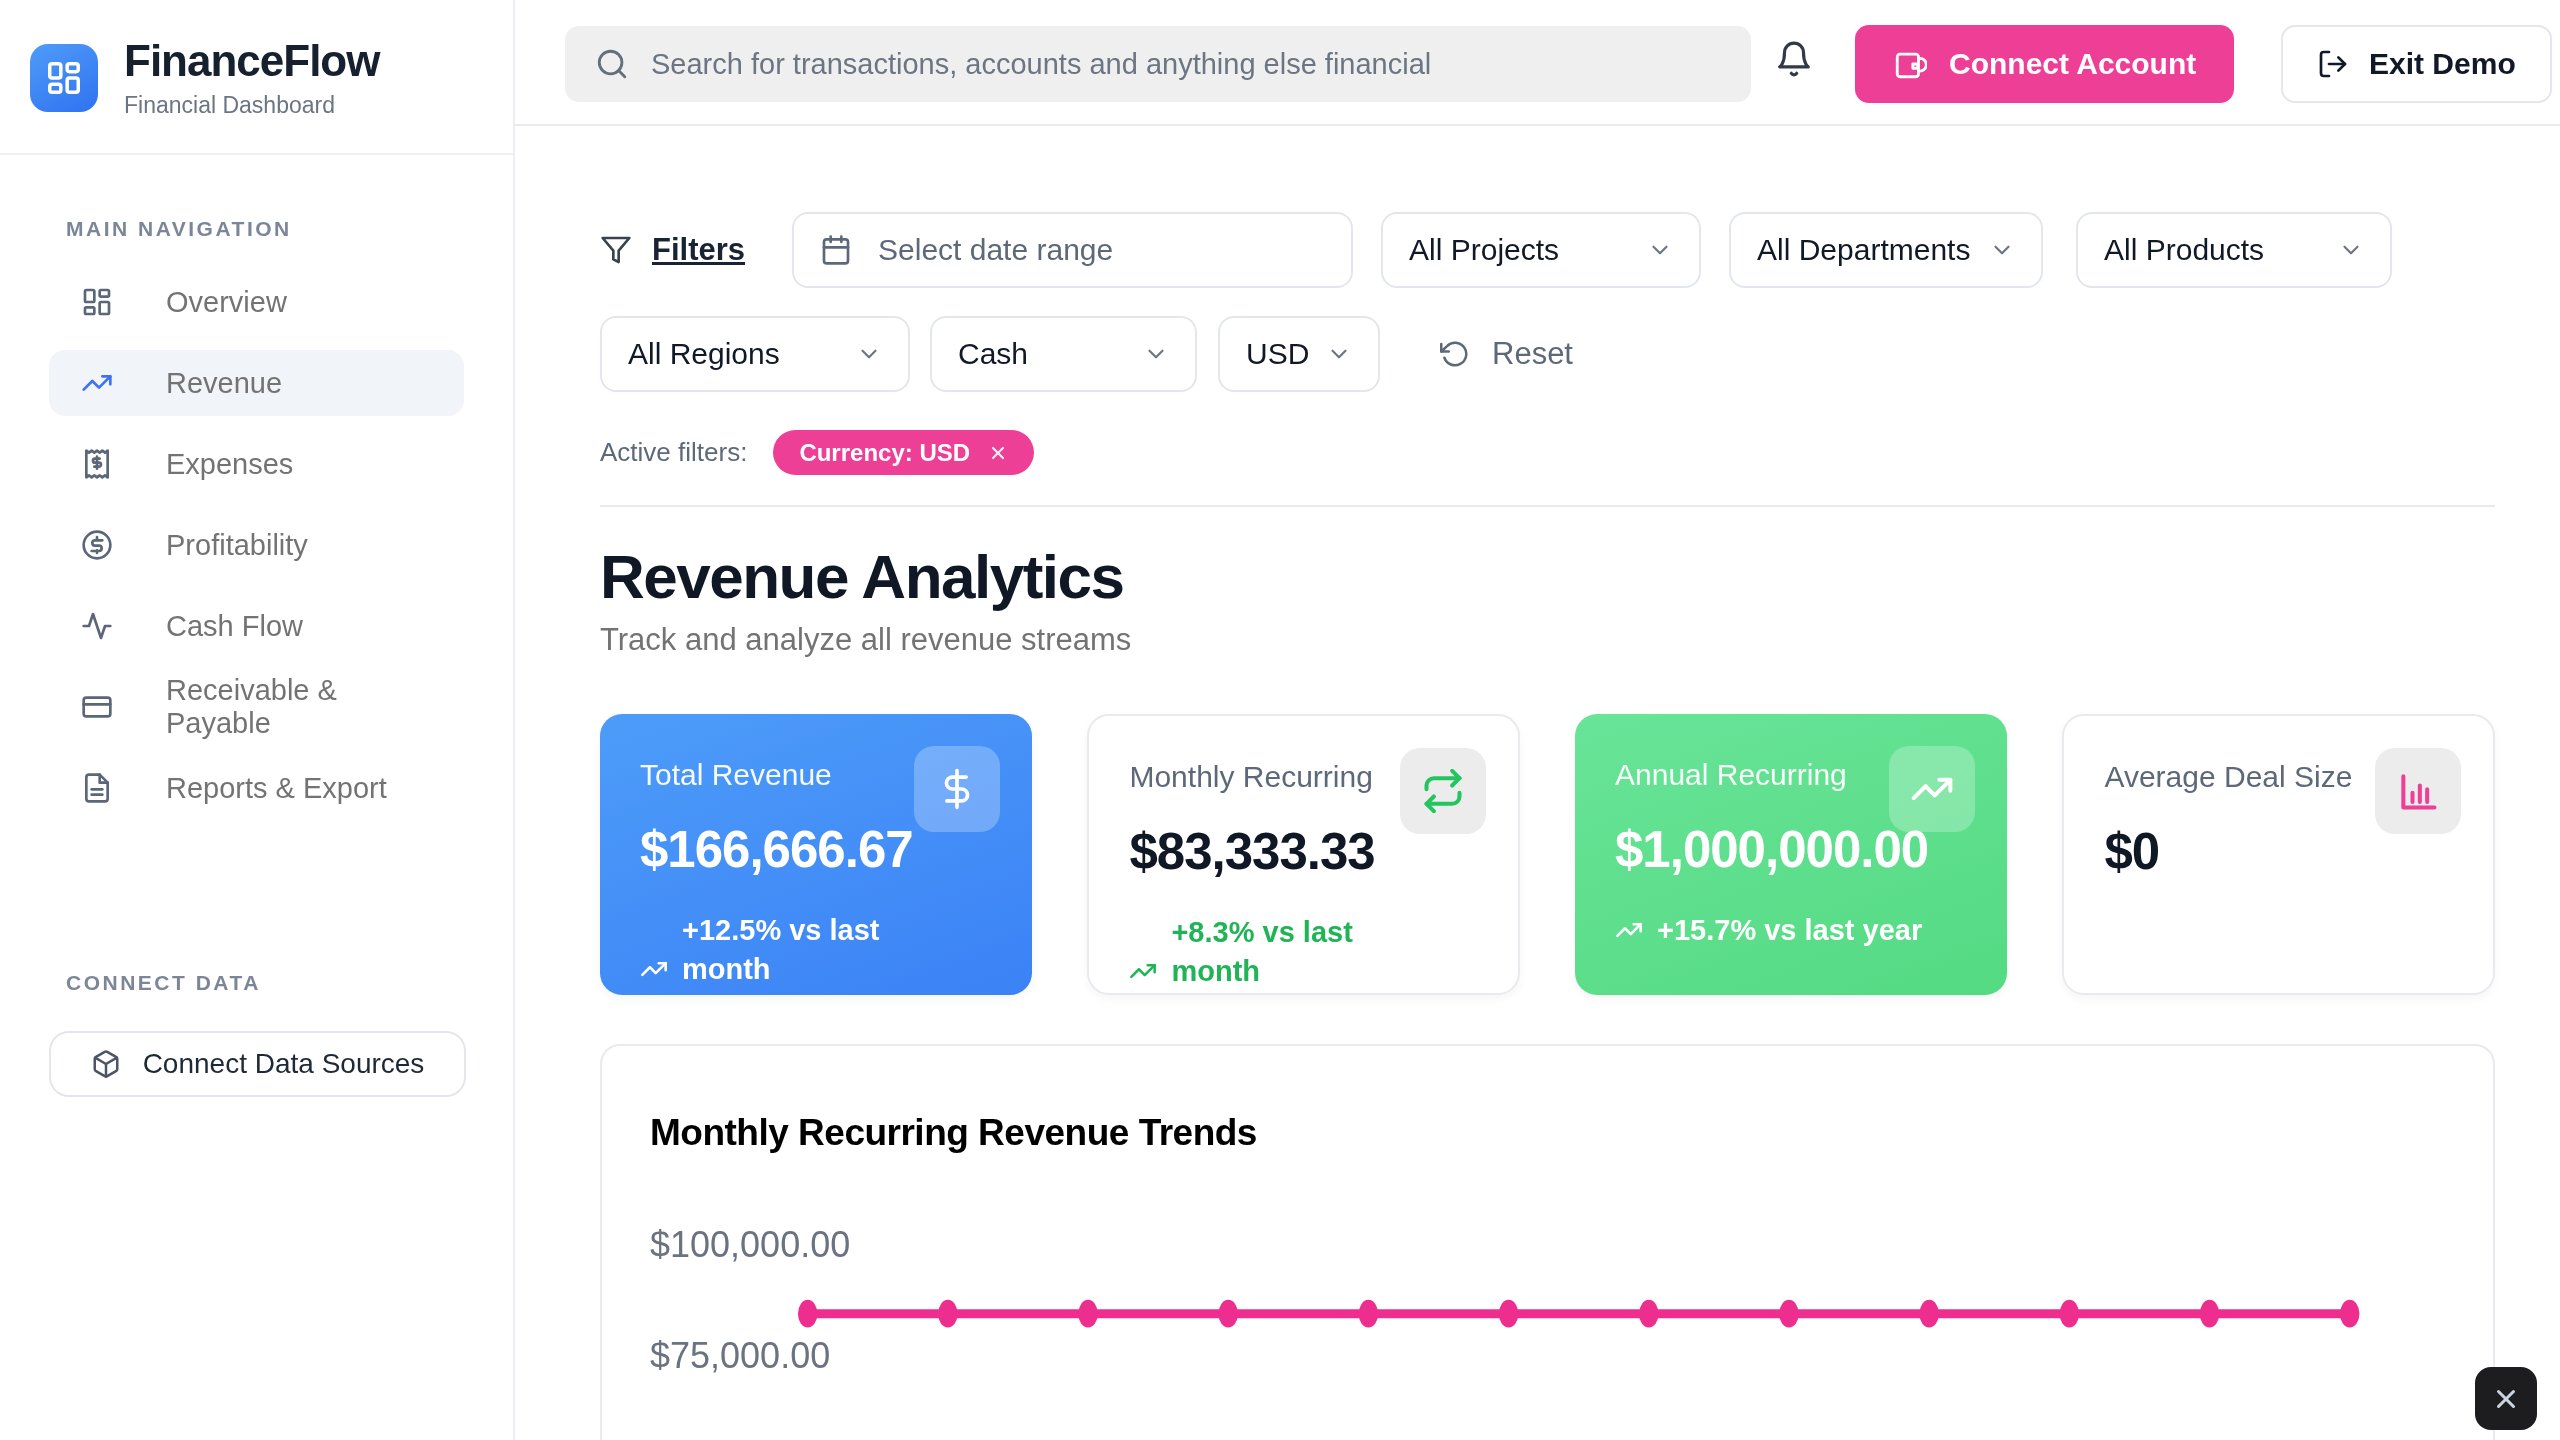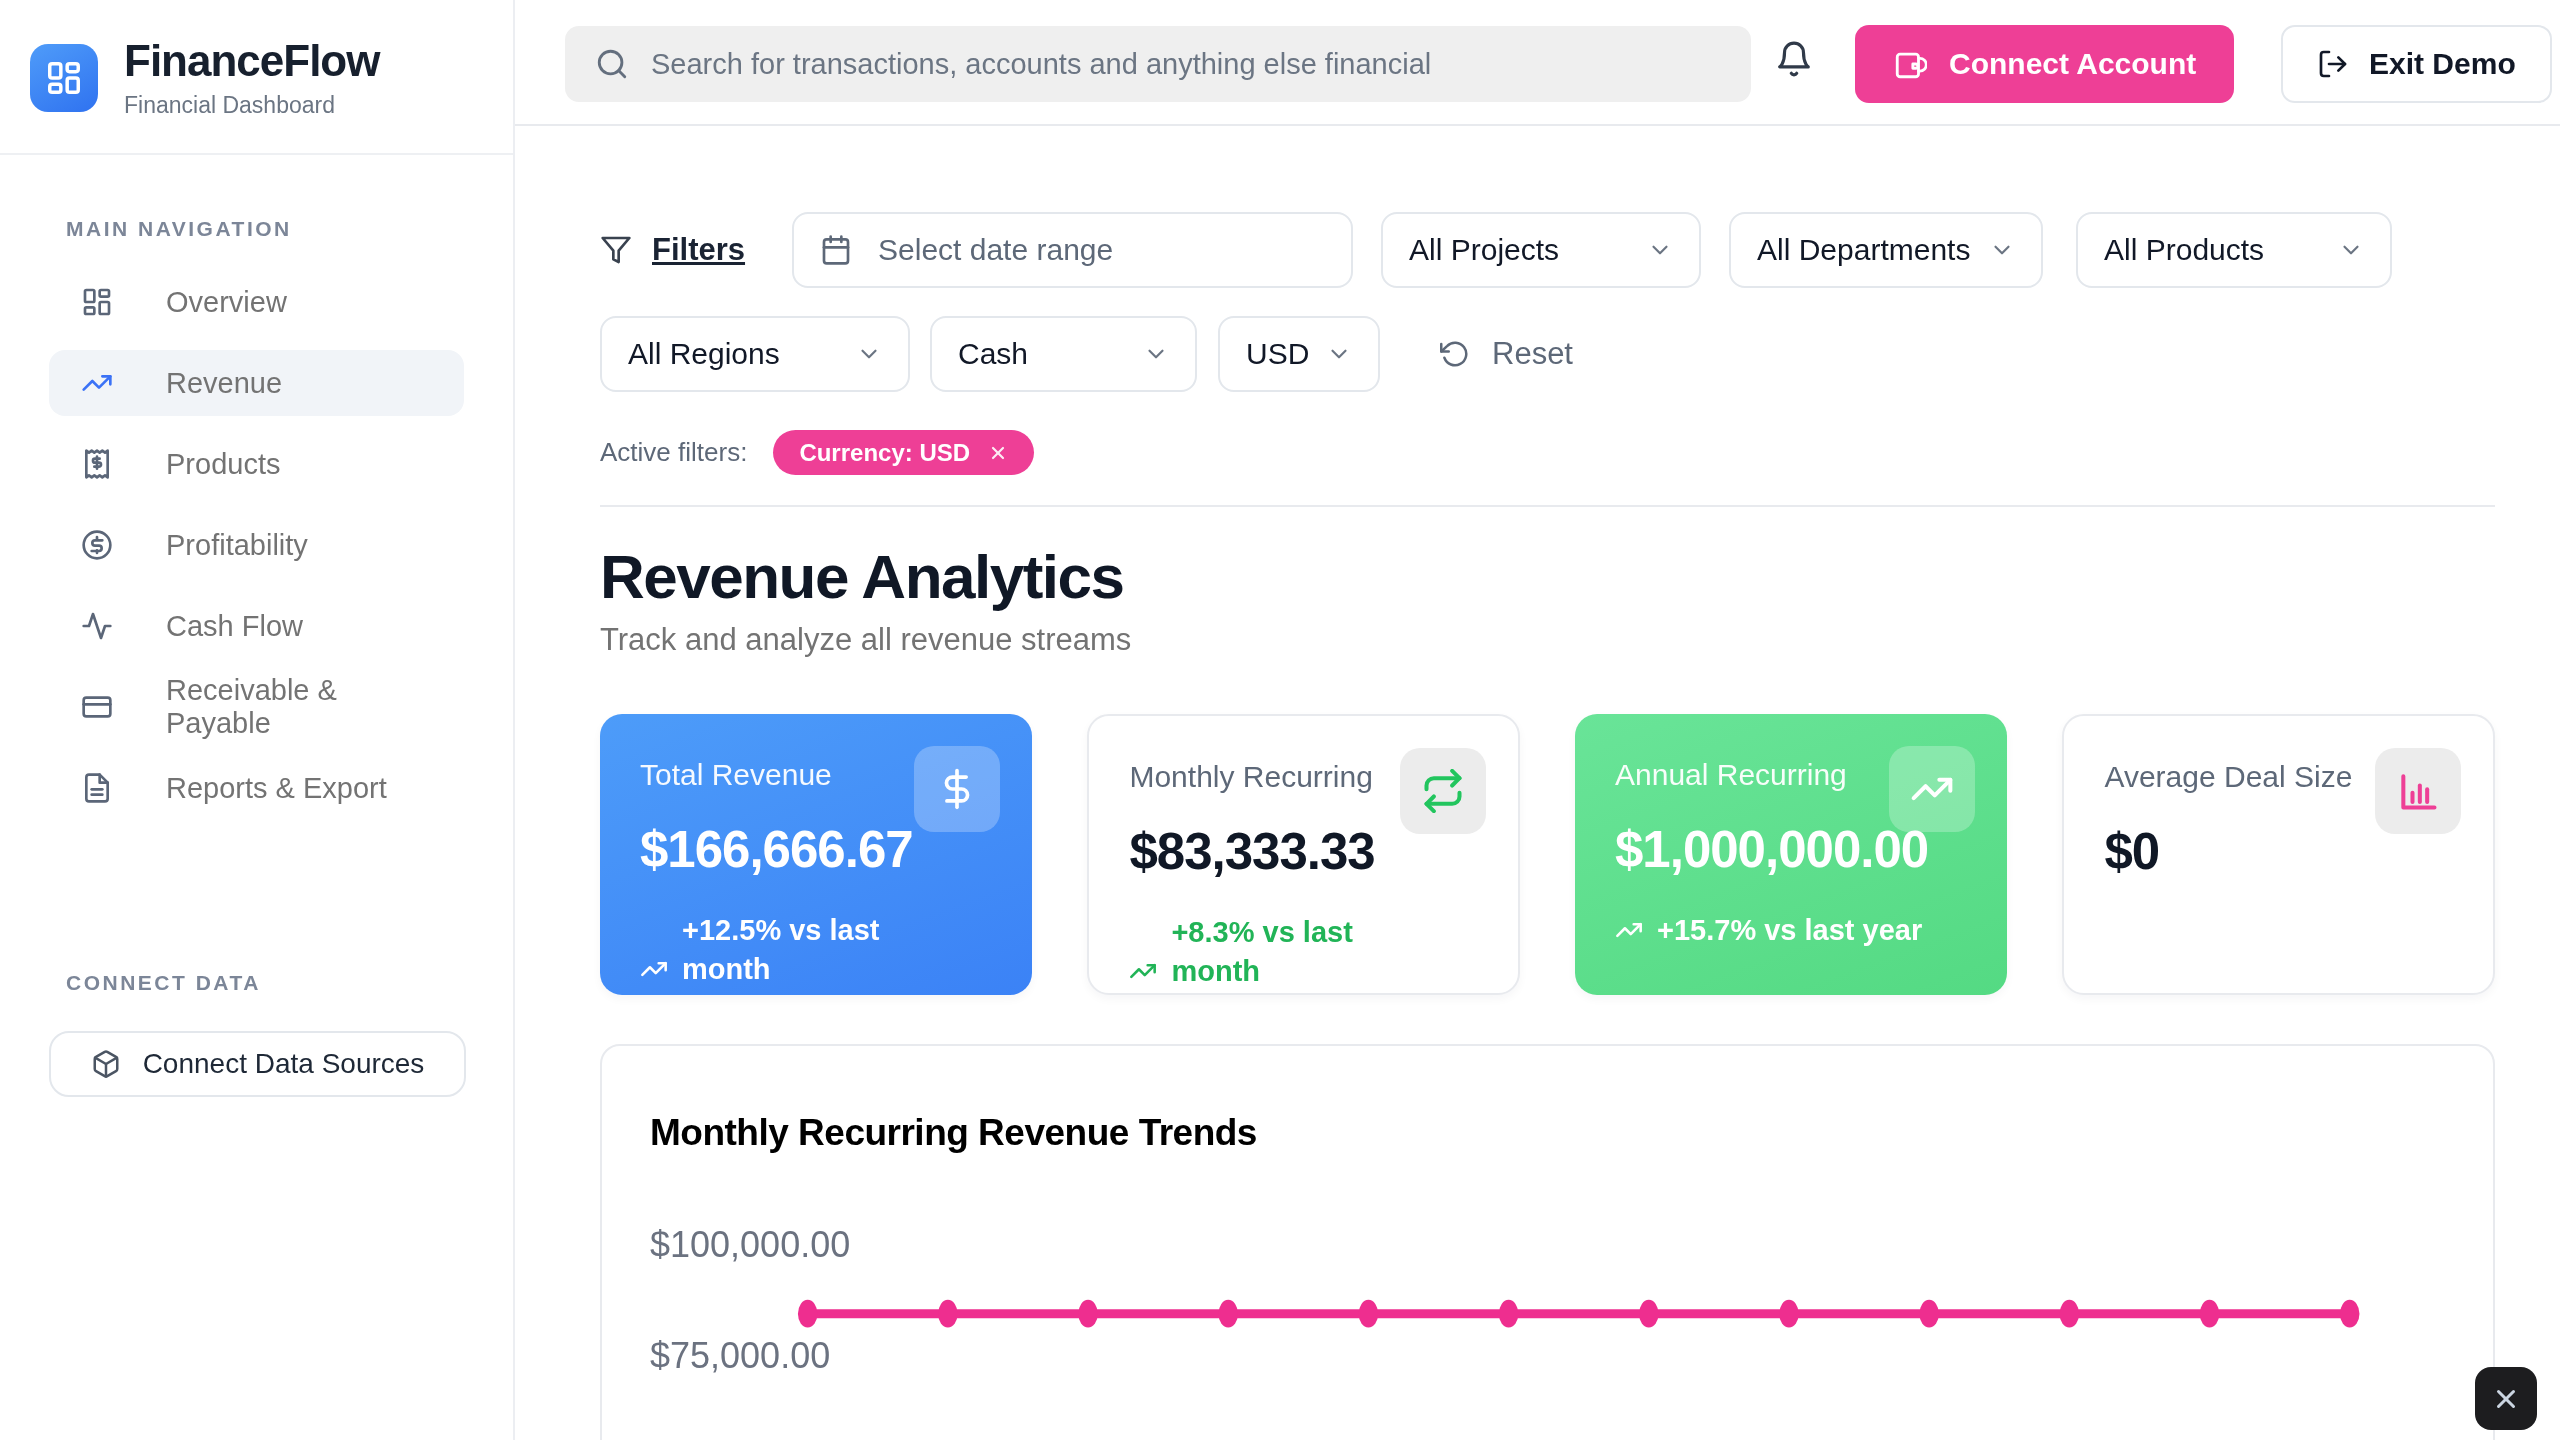--- a/index.html
+++ b/index.html
@@ -173,21 +173,21 @@
       <span>Revenue</span>
     </div>
     <div class="nav-item">
       <span class="ic">
           <svg width="32" height="32" viewBox="0 0 24 24" fill="none" stroke="currentColor" stroke-width="2" stroke-linecap="round" stroke-linejoin="round">
             <path d="M4 2v20l2-1.5 2 1.5 2-1.5 2 1.5 2-1.5 2 1.5 2-1.5 2 1.5V2l-2 1.5L16 2l-2 1.5L12 2l-2 1.5L8 2 6 3.5 4 2z"></path>
             <path d="M14 8h-3.5a1.5 1.5 0 0 0 0 3h3a1.5 1.5 0 0 1 0 3H10"></path>
             <path d="M12 6.5v9"></path>
           </svg>
         </span>
-      <span>Products</span>
+      <span>Expenses</span>
     </div>
     <div class="nav-item">
       <span class="ic">
           <svg width="32" height="32" viewBox="0 0 24 24" fill="none" stroke="currentColor" stroke-width="2" stroke-linecap="round" stroke-linejoin="round">
             <circle cx="12" cy="12" r="10"></circle>
             <path d="M16 8.5h-5.5a2 2 0 0 0 0 4h3a2 2 0 0 1 0 4H8"></path>
             <path d="M12 6v2m0 8v2"></path>
           </svg>
         </span>
       <span>Profitability</span>

